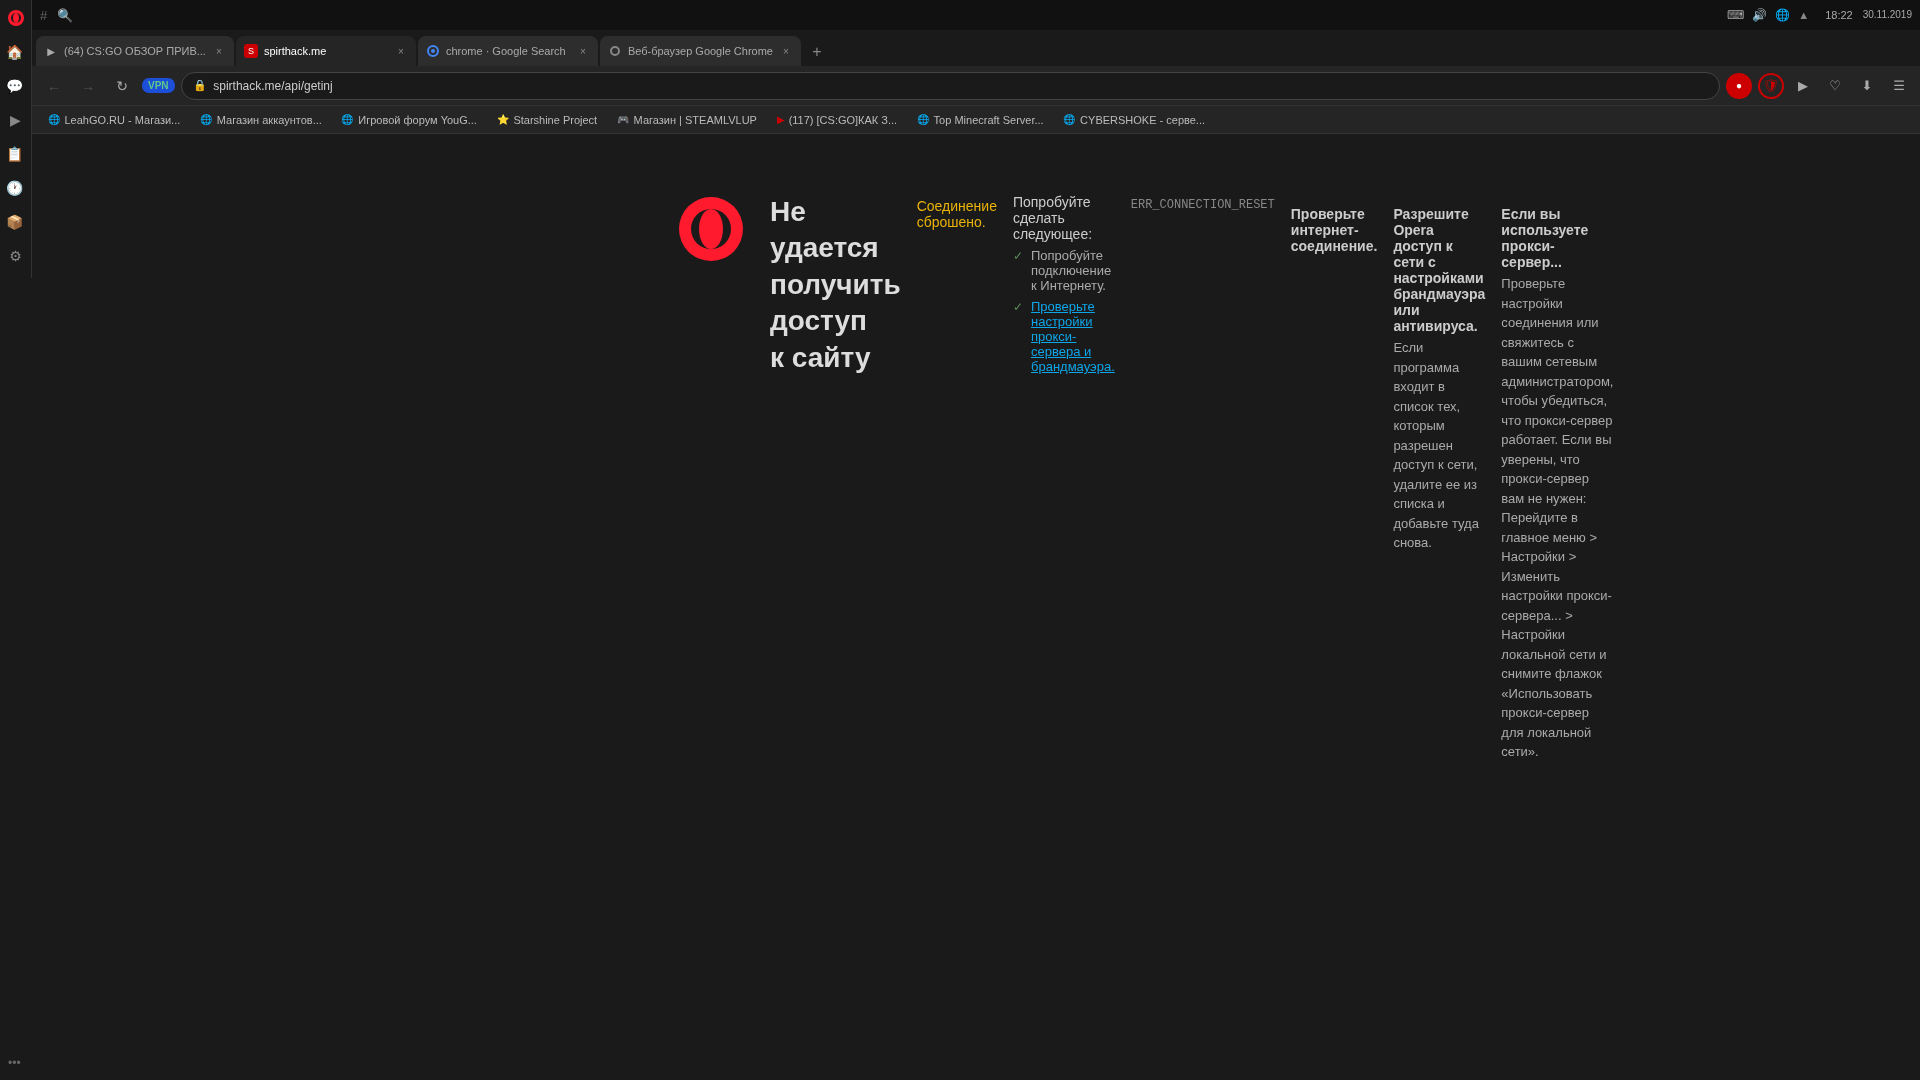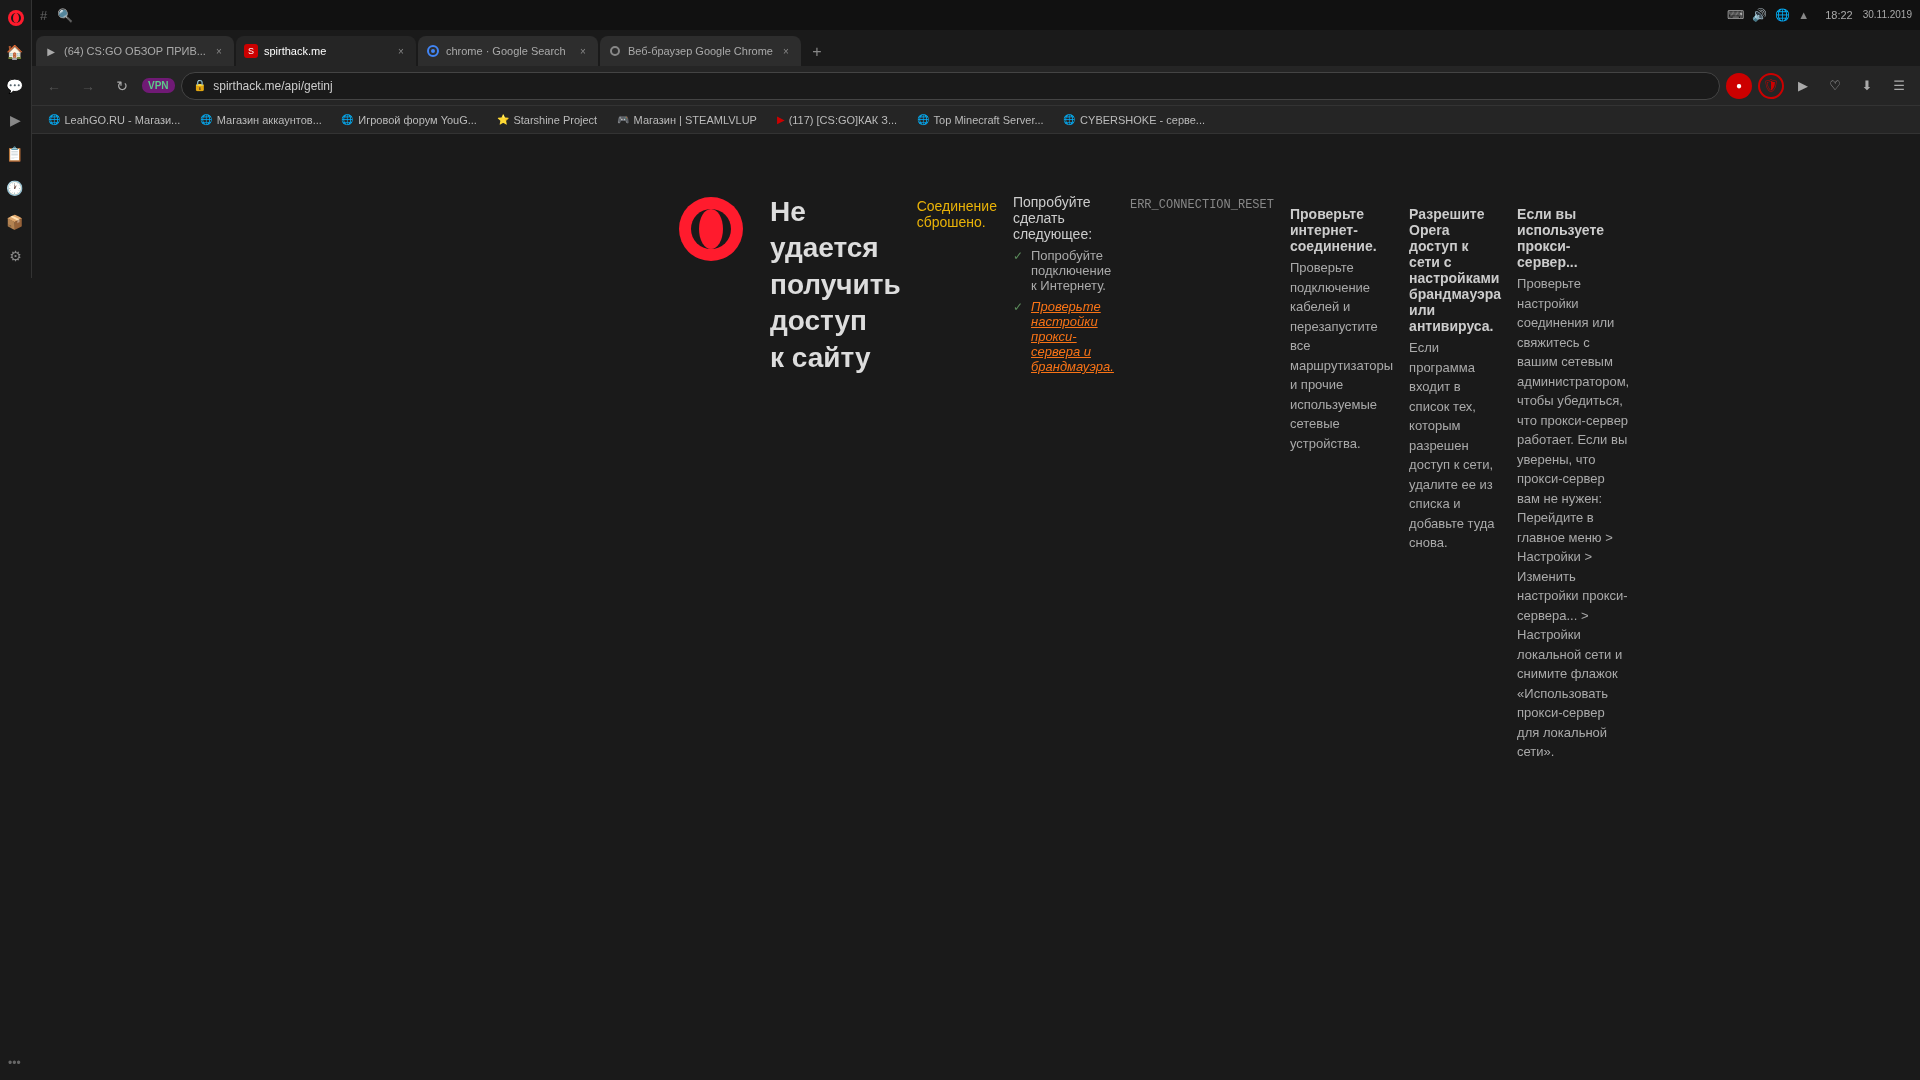--- a/index.html
+++ b/index.html
@@ -122,21 +122,21 @@
       display: flex;
       align-items: center;
       justify-content: center;
       border-radius: 50%;
       cursor: pointer;
       color: #aaa;
       font-size: 14px;
     }
     .nav-btn.disabled { color: #555; cursor: default; }
     .vpn-badge {
-      background: #701a75;
+      background: #1d4ed8;
       color: #5dca8a;
       font-size: 10px;
       font-weight: bold;
       padding: 2px 6px;
       border-radius: 7px;
     }
     .address-bar {
       flex: 1;
       height: 28px;
       background: #1a1a1a;
@@ -256,24 +256,23 @@
       color: #aaa;
     }
     .error-list li::before {
       content: '✓';
       color: #5a8a5a;
       font-size: 12px;
       margin-top: 1px;
       flex-shrink: 0;
     }
     .error-link {
-      color: #f97316;
+      color: #0ea5e9;
       text-decoration: underline;
       cursor: pointer;
-      font-style: italic;
     }
     .error-code {
       font-size: 12px;
       color: #888;
       font-family: Liberation Mono, monospace;
       margin-top: 4px;
     }
     .error-block-title {
       font-size: 14px;
       color: #ccc;
@@ -456,21 +455,20 @@
           <li>
             <a class="error-link">Проверьте настройки прокси-сервера и брандмауэра.</a>
           </li>
         </ul>
       </div>
 
       <div class="error-code">ERR_CONNECTION_RESET</div>
 
       <div>
         <div class="error-block-title">Проверьте интернет-соединение.</div>
-        <div class="error-block-text">Проверьте подключение кабелей и перезапустите все маршрутизаторы и прочие используемые сетевые устройства.</div>
       </div>
 
       <div>
         <div class="error-block-title">Разрешите Opera доступ к сети с настройками брандмауэра или антивируса.</div>
         <div class="error-block-text">Если программа входит в список тех, которым разрешен доступ к сети, удалите ее из списка и добавьте туда снова.</div>
       </div>
 
       <div>
         <div class="error-block-title">Если вы используете прокси-сервер...</div>
         <div class="error-block-text">Проверьте настройки соединения или свяжитесь с вашим сетевым администратором, чтобы убедиться, что прокси-сервер работает. Если вы уверены, что прокси-сервер вам не нужен: Перейдите в главное меню &gt; Настройки &gt; Изменить настройки прокси-сервера... &gt; Настройки локальной сети и снимите флажок «Использовать прокси-сервер для локальной сети».</div>

